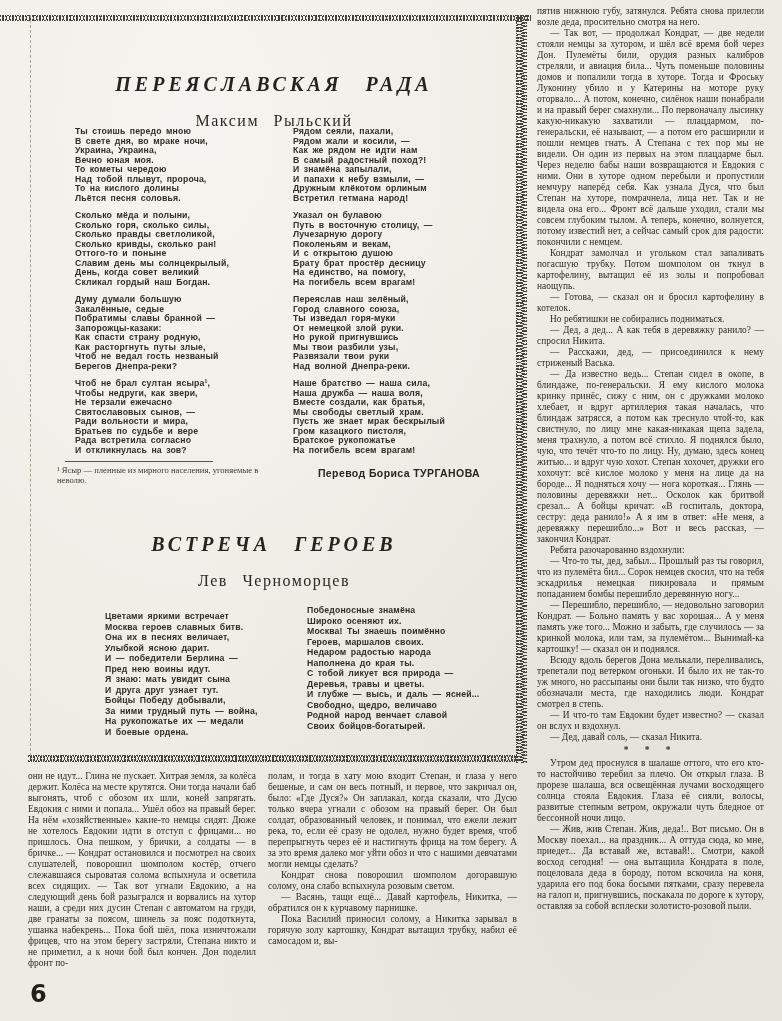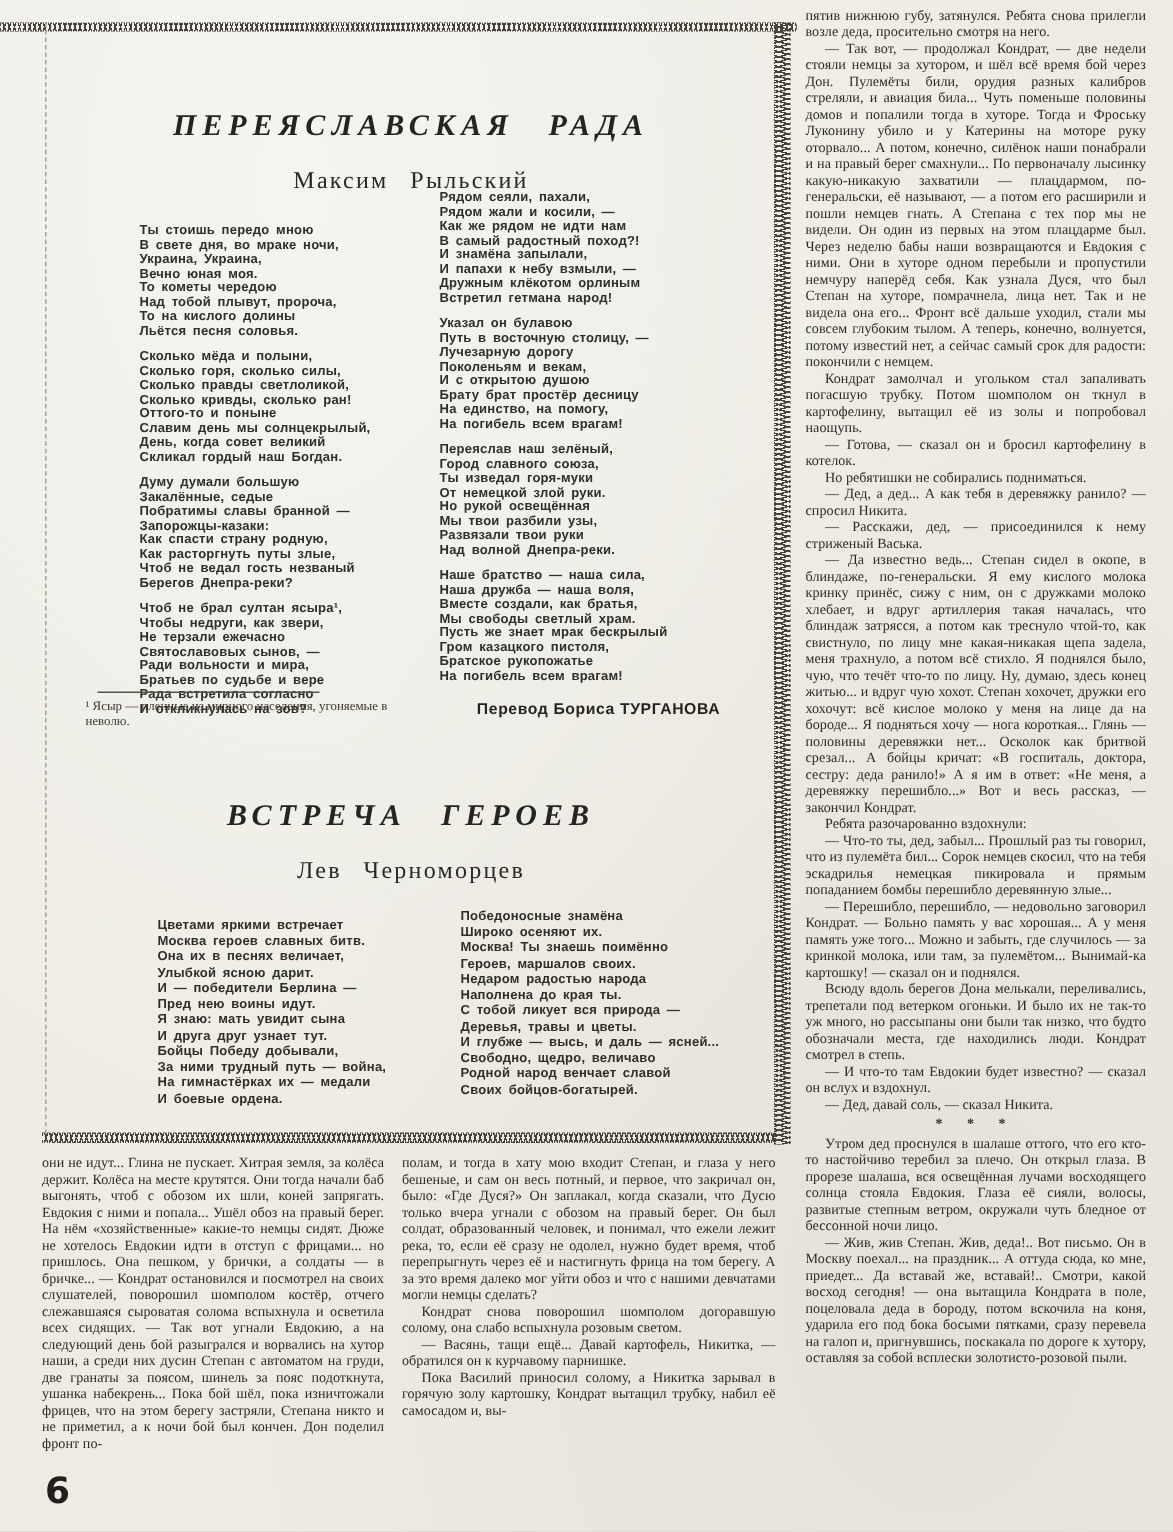--- a/index.html
+++ b/index.html
@@ -37,21 +37,21 @@
   .t2{top:518px;}
   .poem-author{position:absolute;width:100%;margin:0;text-align:center;
     font-family:"Liberation Serif", serif;font-weight:normal;
     font-size:16px;letter-spacing:1.5px;word-spacing:9px;color:#2b2924;}
   .a1{top:97px;}
   .a2{top:557px;}
   .verse{position:absolute;font-family:"Liberation Sans", sans-serif;font-weight:700;
     font-size:8.7px;letter-spacing:.15px;word-spacing:1.8px;color:#302e28;}
   .vline{line-height:9.5px;white-space:nowrap;}
   .stanza{margin:0 0 8px 0;}
-  .p1-col1{left:62px;top:112px;width:212px;margin-top:22px;}
+  .p1-col1{left:44px;top:112px;width:212px;}
   .p1-col2{left:262px;top:112px;width:222px;}
   .poem2 .vline{line-height:10.5px;}
   .p2-col1{left:74px;top:596px;width:200px;}
   .p2-col2{left:276px;top:590px;width:210px;}
   .credit{position:absolute;left:250px;top:452px;width:236px;text-align:center;
     font-family:"Liberation Sans", sans-serif;font-weight:bold;font-size:10.5px;
     letter-spacing:.4px;color:#27251f;}
   .footnote{position:absolute;left:26px;top:446px;width:230px;
     font-size:8.6px;line-height:10px;color:#3a382f;}
   .fn-rule{width:148px;height:0;border-top:1px solid #55534a;margin:0 0 3px 8px;}
@@ -139,21 +139,21 @@
           <div class="vline">И с открытою душою</div>
           <div class="vline">Брату брат простёр десницу</div>
           <div class="vline">На единство, на помогу,</div>
           <div class="vline">На погибель всем врагам!</div>
         </div>
         <div class="stanza">
           <div class="vline">Переяслав наш зелёный,</div>
           <div class="vline">Город славного союза,</div>
           <div class="vline">Ты изведал горя-муки</div>
           <div class="vline">От немецкой злой руки.</div>
-          <div class="vline">Но рукой освещённая</div>
+          <div class="vline">Но рукой пригнувшись</div>
           <div class="vline">Мы твои разбили узы,</div>
           <div class="vline">Развязали твои руки</div>
           <div class="vline">Над волной Днепра-реки.</div>
         </div>
         <div class="stanza">
           <div class="vline">Наше братство — наша сила,</div>
           <div class="vline">Наша дружба — наша воля,</div>
           <div class="vline">Вместе создали, как братья,</div>
           <div class="vline">Мы свободы светлый храм.</div>
           <div class="vline">Пусть же знает мрак бескрылый</div>
@@ -174,21 +174,21 @@
           <div class="vline">Цветами яркими встречает</div>
           <div class="vline">Москва героев славных битв.</div>
           <div class="vline">Она их в песнях величает,</div>
           <div class="vline">Улыбкой ясною дарит.</div>
           <div class="vline">И — победители Берлина —</div>
           <div class="vline">Пред нею воины идут.</div>
           <div class="vline">Я знаю: мать увидит сына</div>
           <div class="vline">И друга друг узнает тут.</div>
           <div class="vline">Бойцы Победу добывали,</div>
           <div class="vline">За ними трудный путь — война,</div>
-          <div class="vline">На гимнастёрках их — медали</div>
+          <div class="vline">На рукопожатье их — медали</div>
           <div class="vline">И боевые ордена.</div>
         </div>
       </div>
     <div class="verse poem2 p2-col2">
         <div class="stanza">
           <div class="vline">Победоносные знамёна</div>
           <div class="vline">Широко осеняют их.</div>
           <div class="vline">Москва! Ты знаешь поимённо</div>
           <div class="vline">Героев, маршалов своих.</div>
           <div class="vline">Недаром радостью народа</div>
@@ -206,21 +206,21 @@
   <div class="prose col-right">
       <p class="para cont">пятив нижнюю губу, затянулся. Ребята снова прилегли возле деда, просительно смотря на него.</p>
       <p class="para">— Так вот, — продолжал Кондрат, — две недели стояли немцы за хутором, и шёл всё время бой через Дон. Пулемёты били, орудия разных калибров стреляли, и авиация била... Чуть поменьше половины домов и попалили тогда в хуторе. Тогда и Фроську Луконину убило и у Катерины на моторе руку оторвало... А потом, конечно, силёнок наши понабрали и на правый берег смахнули... По первоначалу лысинку какую-никакую захватили — плацдармом, по-генеральски, её называют, — а потом его расширили и пошли немцев гнать. А Степана с тех пор мы не видели. Он один из первых на этом плацдарме был. Через неделю бабы наши возвращаются и Евдокия с ними. Они в хуторе одном перебыли и пропустили немчуру наперёд себя. Как узнала Дуся, что был Степан на хуторе, помрачнела, лица нет. Так и не видела она его... Фронт всё дальше уходил, стали мы совсем глубоким тылом. А теперь, конечно, волнуется, потому известий нет, а сейчас самый срок для радости: покончили с немцем.</p>
       <p class="para">Кондрат замолчал и угольком стал запаливать погасшую трубку. Потом шомполом он ткнул в картофелину, вытащил её из золы и попробовал наощупь.</p>
       <p class="para">— Готова, — сказал он и бросил картофелину в котелок.</p>
       <p class="para">Но ребятишки не собирались подниматься.</p>
       <p class="para">— Дед, а дед... А как тебя в деревяжку ранило? — спросил Никита.</p>
       <p class="para">— Расскажи, дед, — присоединился к нему стриженый Васька.</p>
       <p class="para">— Да известно ведь... Степан сидел в окопе, в блиндаже, по-генеральски. Я ему кислого молока кринку принёс, сижу с ним, он с дружками молоко хлебает, и вдруг артиллерия такая началась, что блиндаж затрясся, а потом как треснуло чтой-то, как свистнуло, по лицу мне какая-никакая щепа задела, меня трахнуло, а потом всё стихло. Я поднялся было, чую, что течёт что-то по лицу. Ну, думаю, здесь конец житью... и вдруг чую хохот. Степан хохочет, дружки его хохочут: всё кислое молоко у меня на лице да на бороде... Я подняться хочу — нога короткая... Глянь — половины деревяжки нет... Осколок как бритвой срезал... А бойцы кричат: «В госпиталь, доктора, сестру: деда ранило!» А я им в ответ: «Не меня, а деревяжку перешибло...» Вот и весь рассказ, — закончил Кондрат.</p>
       <p class="para">Ребята разочарованно вздохнули:</p>
-      <p class="para">— Что-то ты, дед, забыл... Прошлый раз ты говорил, что из пулемёта бил... Сорок немцев скосил, что на тебя эскадрилья немецкая пикировала и прямым попаданием бомбы перешибло деревянную злые...</p>
+      <p class="para">— Что-то ты, дед, забыл... Прошлый раз ты говорил, что из пулемёта бил... Сорок немцев скосил, что на тебя эскадрилья немецкая пикировала и прямым попаданием бомбы перешибло деревянную ногу...</p>
       <p class="para">— Перешибло, перешибло, — недовольно заговорил Кондрат. — Больно память у вас хорошая... А у меня память уже того... Можно и забыть, где случилось — за кринкой молока, или там, за пулемётом... Вынимай-ка картошку! — сказал он и поднялся.</p>
       <p class="para">Всюду вдоль берегов Дона мелькали, переливались, трепетали под ветерком огоньки. И было их не так-то уж много, но рассыпаны они были так низко, что будто обозначали места, где находились люди. Кондрат смотрел в степь.</p>
       <p class="para">— И что-то там Евдокии будет известно? — сказал он вслух и вздохнул.</p>
       <p class="para">— Дед, давай соль, — сказал Никита.</p>
       <p class="para stars">* * *</p>
       <p class="para">Утром дед проснулся в шалаше оттого, что его кто-то настойчиво теребил за плечо. Он открыл глаза. В прорезе шалаша, вся освещённая лучами восходящего солнца стояла Евдокия. Глаза её сияли, волосы, развитые степным ветром, окружали чуть бледное от бессонной ночи лицо.</p>
       <p class="para">— Жив, жив Степан. Жив, деда!.. Вот письмо. Он в Москву поехал... на праздник... А оттуда сюда, ко мне, приедет... Да вставай же, вставай!.. Смотри, какой восход сегодня! — она вытащила Кондрата в поле, поцеловала деда в бороду, потом вскочила на коня, ударила его под бока босыми пятками, сразу перевела на галоп и, пригнувшись, поскакала по дороге к хутору, оставляя за собой всплески золотисто-розовой пыли.</p>
     </div>
   <div class="prose col-bl">
       <p class="para cont">они не идут... Глина не пускает. Хитрая земля, за колёса держит. Колёса на месте крутятся. Они тогда начали баб выгонять, чтоб с обозом их шли, коней запрягать. Евдокия с ними и попала... Ушёл обоз на правый берег. На нём «хозяйственные» какие-то немцы сидят. Дюже не хотелось Евдокии идти в отступ с фрицами... но пришлось. Она пешком, у брички, а солдаты — в бричке... — Кондрат остановился и посмотрел на своих слушателей, поворошил шомполом костёр, отчего слежавшаяся сыроватая солома вспыхнула и осветила всех сидящих. — Так вот угнали Евдокию, а на следующий день бой разыгрался и ворвались на хутор наши, а среди них дусин Степан с автоматом на груди, две гранаты за поясом, шинель за пояс подоткнута, ушанка набекрень... Пока бой шёл, пока изничтожали фрицев, что на этом берегу застряли, Степана никто и не приметил, а к ночи бой был кончен. Дон поделил фронт по-</p>

